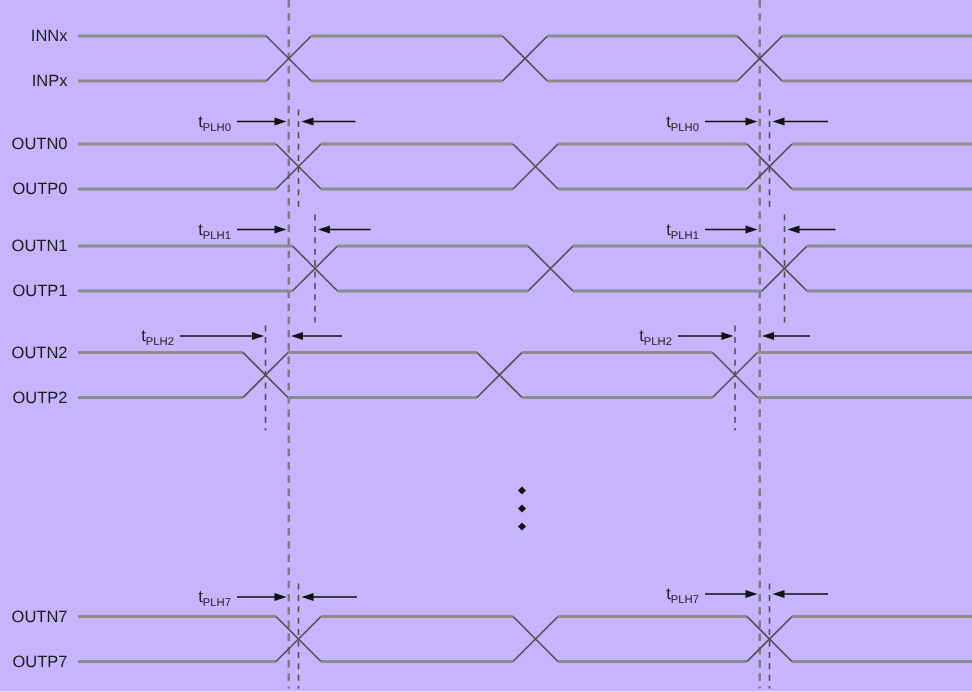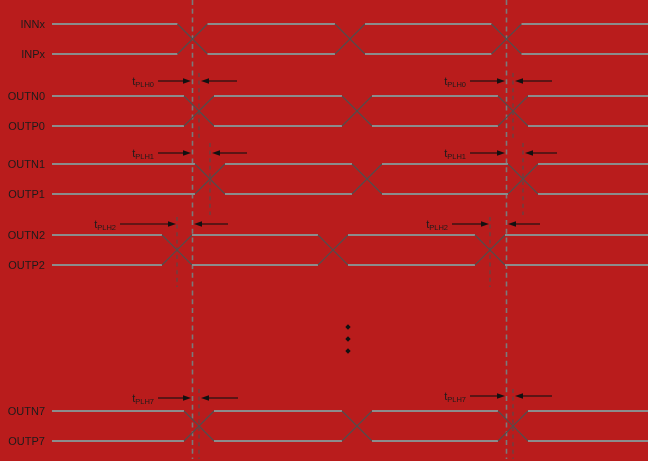--- a/index.html
+++ b/index.html
@@ -1,20 +1,20 @@
 <!DOCTYPE html>
 <html><head>
 <meta charset="utf-8">
 <style>
   html, body { margin: 0; padding: 0; background: #ffffff; }
   .stage {
     position: relative;
     width: 648px;
     height: 461px;
-    background: #b91c1c;
+    background: #c4b5fd;
     overflow: hidden;
   }
   svg { display: block; }
   svg text {
     font-family: "Liberation Sans", "DejaVu Sans", sans-serif;
     fill: #1c1c1c;
   }
 </style>
 </head>
 <body>

